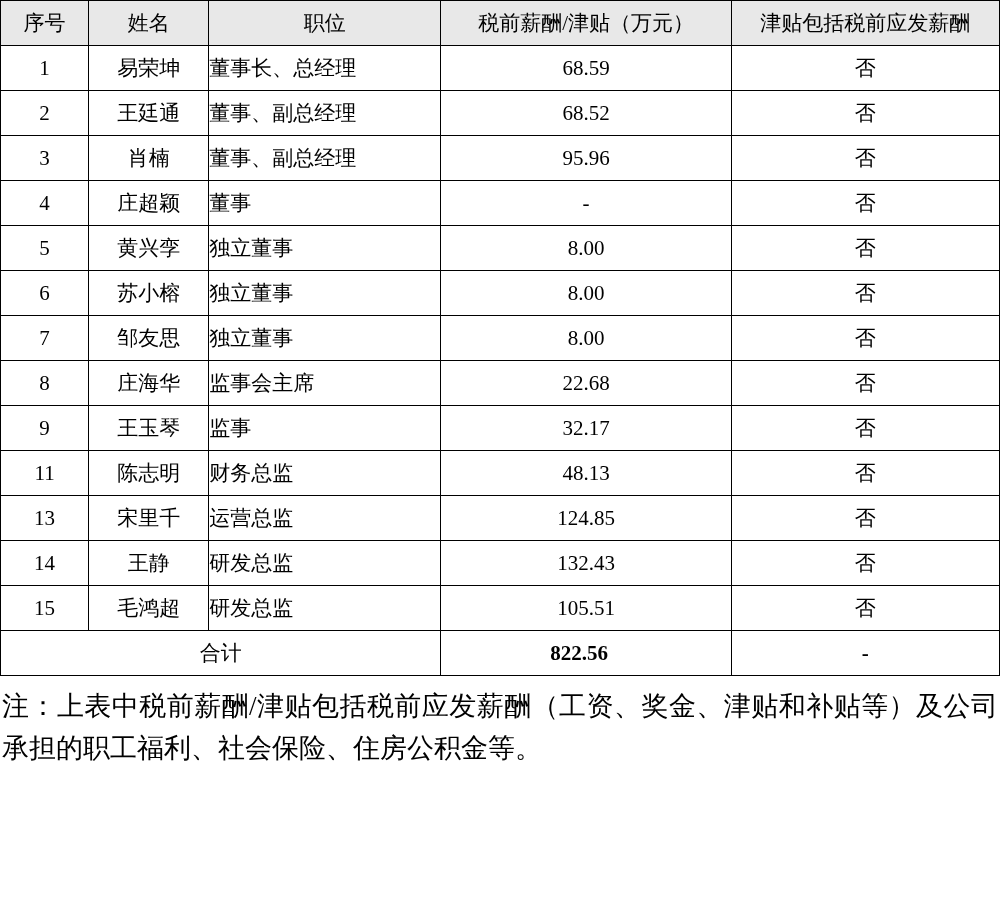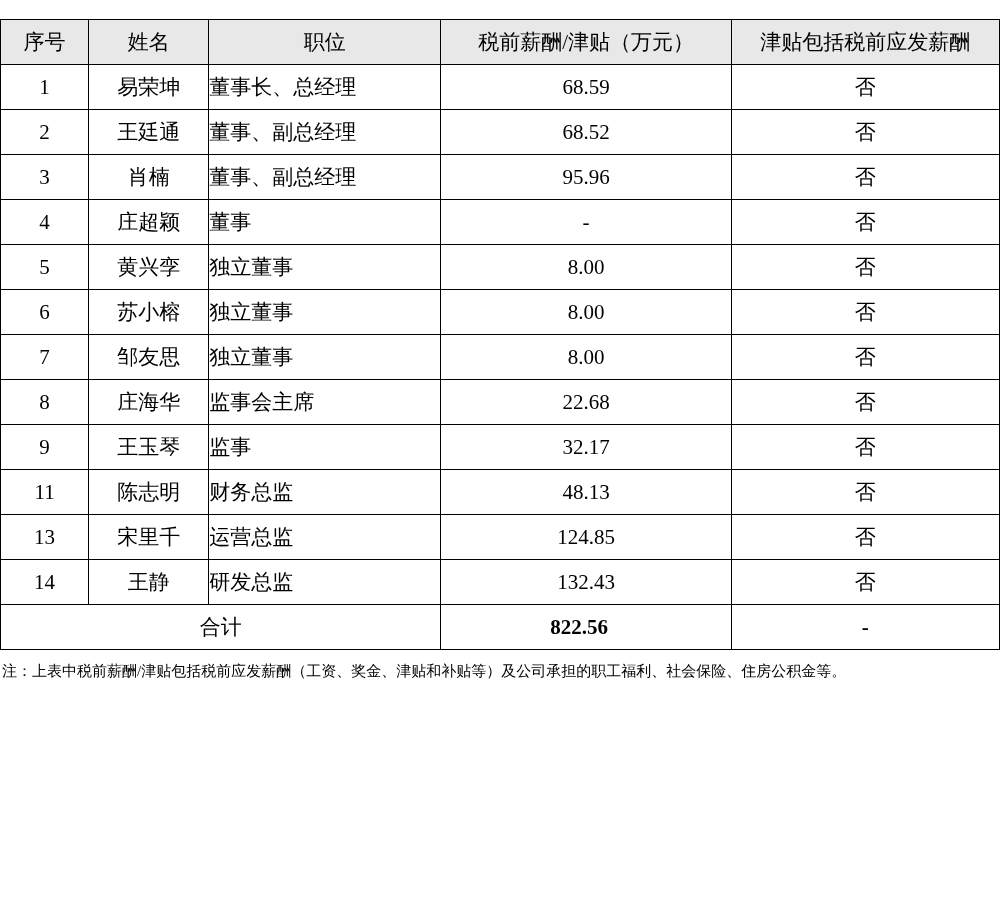--- a/index.html
+++ b/index.html
@@ -18,21 +18,20 @@
     width: 1000px;
     height: 907px;
     box-sizing: border-box;
     padding: 0;
     position: relative;
   }
   table.comp-table {
     border-collapse: collapse;
     width: 1000px;
     table-layout: fixed;
-    margin-top: 19px;
   }
   table.comp-table td, table.comp-table th {
     border: 1px solid #000000;
     font-size: 21px;
     font-weight: normal;
     padding: 0;
     height: 44px;
     vertical-align: middle;
   }
   thead th {
@@ -60,21 +59,21 @@
     text-align: center;
     padding-right: 14px;
     font-weight: bold;
   }
   tr.total-row td.total-rel {
     text-align: center;
     font-weight: bold;
   }
   .note {
     margin-top: 10px;
-    font-size: 15px;
+    font-size: 27px;
     line-height: 1.55;
     padding: 0 2px;
     text-align: justify;
   }
   .note p {
     margin: 0;
   }
 </style>
 </head>
 <body>
@@ -176,20 +175,27 @@
         <td class="pay">124.85</td>
         <td class="rel">否</td>
       </tr>
       <tr>
         <td class="idx">14</td>
         <td class="name">王静</td>
         <td class="title">研发总监</td>
         <td class="pay">132.43</td>
         <td class="rel">否</td>
       </tr>
+      <tr>
+        <td class="idx">15</td>
+        <td class="name">毛鸿超</td>
+        <td class="title">研发总监</td>
+        <td class="pay">105.51</td>
+        <td class="rel">否</td>
+      </tr>
       <tr class="total-row">
         <td class="total-label" colspan="3">合计</td>
         <td class="total-pay">822.56</td>
         <td class="total-rel">-</td>
       </tr>
     </tbody>
   </table>
 
   <div class="note">
     <p>注：上表中税前薪酬/津贴包括税前应发薪酬（工资、奖金、津贴和补贴等）及公司承担的职工福利、社会保险、住房公积金等。</p>

